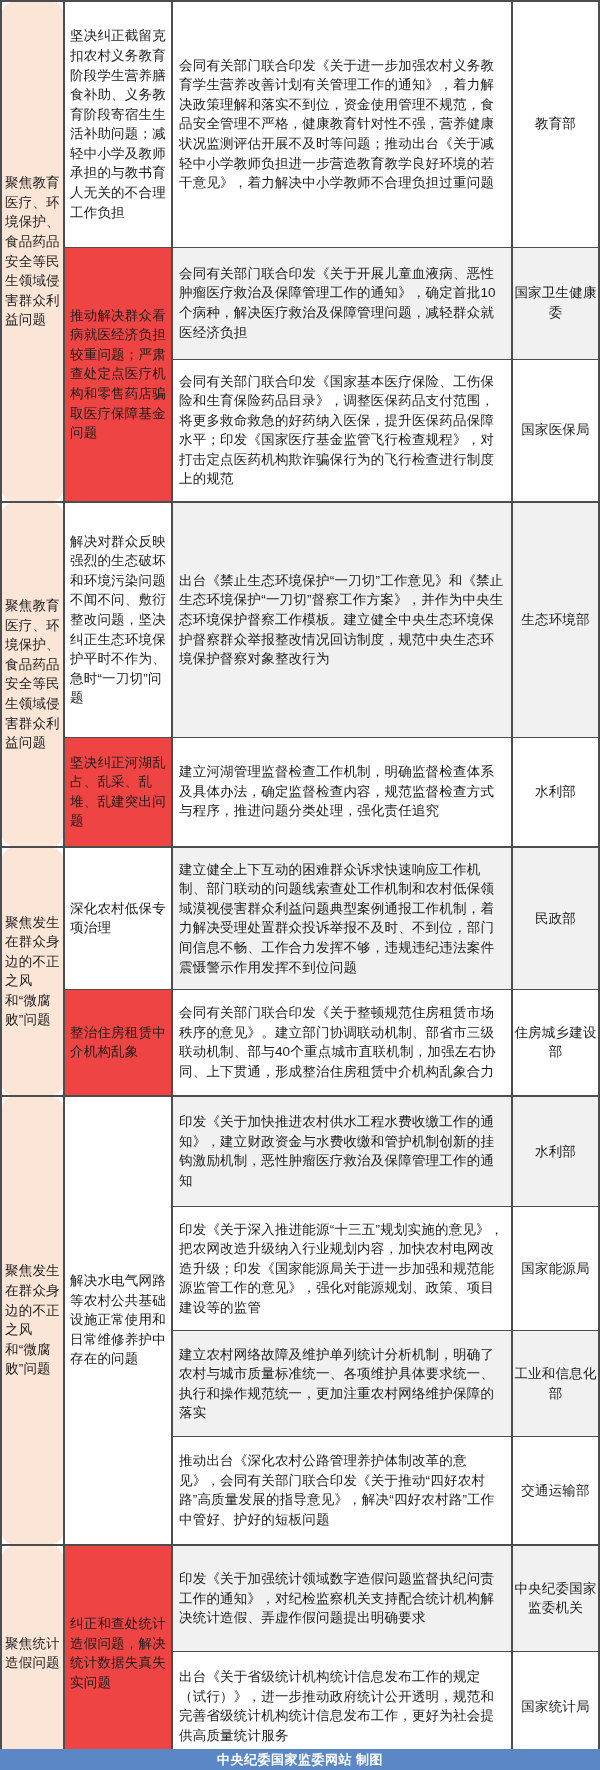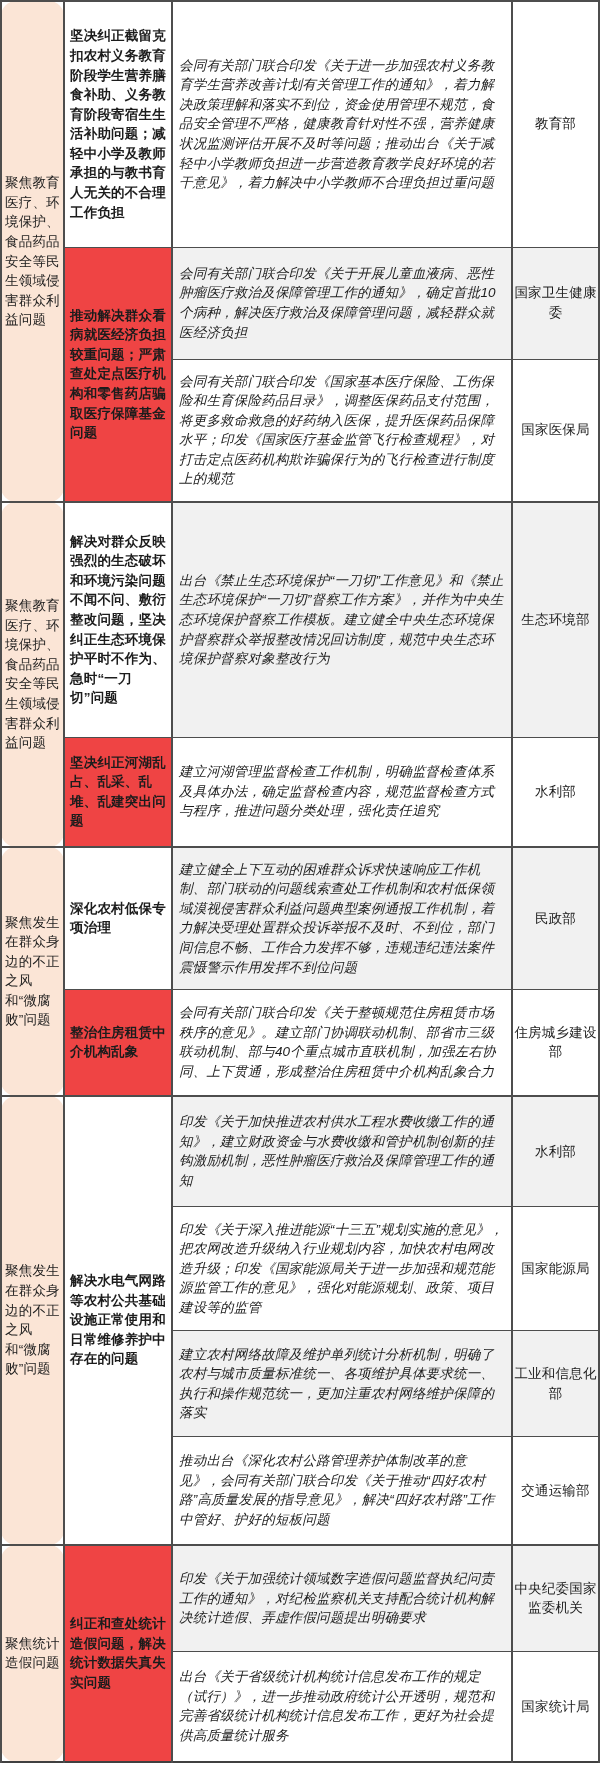--- a/index.html
+++ b/index.html
@@ -16,25 +16,25 @@
   }
   table.grid td {
     border:1px solid #4d4d4d;
     border-left-width:2px; border-right-width:2px;
     vertical-align:middle;
     font-size:13.5px; line-height:1.45; letter-spacing:0.2px;
     word-break:break-all; overflow:hidden;
   }
   tr.gs td { border-top-width:2px; }
   td.focus  { background:#fbe5d6; padding:3px 3px; font-size:13px;border-radius:15px; }
-  td.issue  { background:#ffffff; padding:15px 5px; font-size:13.5px;font-weight:bold; }
+  td.issue  { background:#ffffff; padding:15px 5px; font-size:13.5px; }
   td.issue.blue { background:#ef4444; }
   td.band0  { background:#ffffff; }
   td.band1  { background:#f1f1f1; }
-  td.action { padding:12px 6px;font-style:italic; }
+  td.action { padding:12px 6px; }
   td.dept   { text-align:center; padding:2px 0; }
   .footer {
     position:absolute; left:0; top:1749px; width:600px; height:21px;
     background:#5b87c6; color:#ffffff;
     display:flex; align-items:center; justify-content:center;
     font-size:13px; font-weight:bold; letter-spacing:0.5px;
   }
 </style>
 </head>
 <body>
@@ -114,13 +114,16 @@
         <td class="action band1">印发《关于加强统计领域数字造假问题监督执纪问责工作的通知》，对纪检监察机关支持配合统计机构解决统计造假、弄虚作假问题提出明确要求</td>
         <td class="dept band1">中央纪委国家监委机关</td>
       </tr>
       <tr style="height:110px">
         <td class="action band0">出台《关于省级统计机构统计信息发布工作的规定（试行）》，进一步推动政府统计公开透明，规范和完善省级统计机构统计信息发布工作，更好为社会提供高质量统计服务</td>
         <td class="dept band0">国家统计局</td>
       </tr>
     </tbody>
   </table>
 
+  <div class="footer">
+    <span>中央纪委国家监委网站 制图</span>
+  </div>
 </div>
 
 </body></html>

